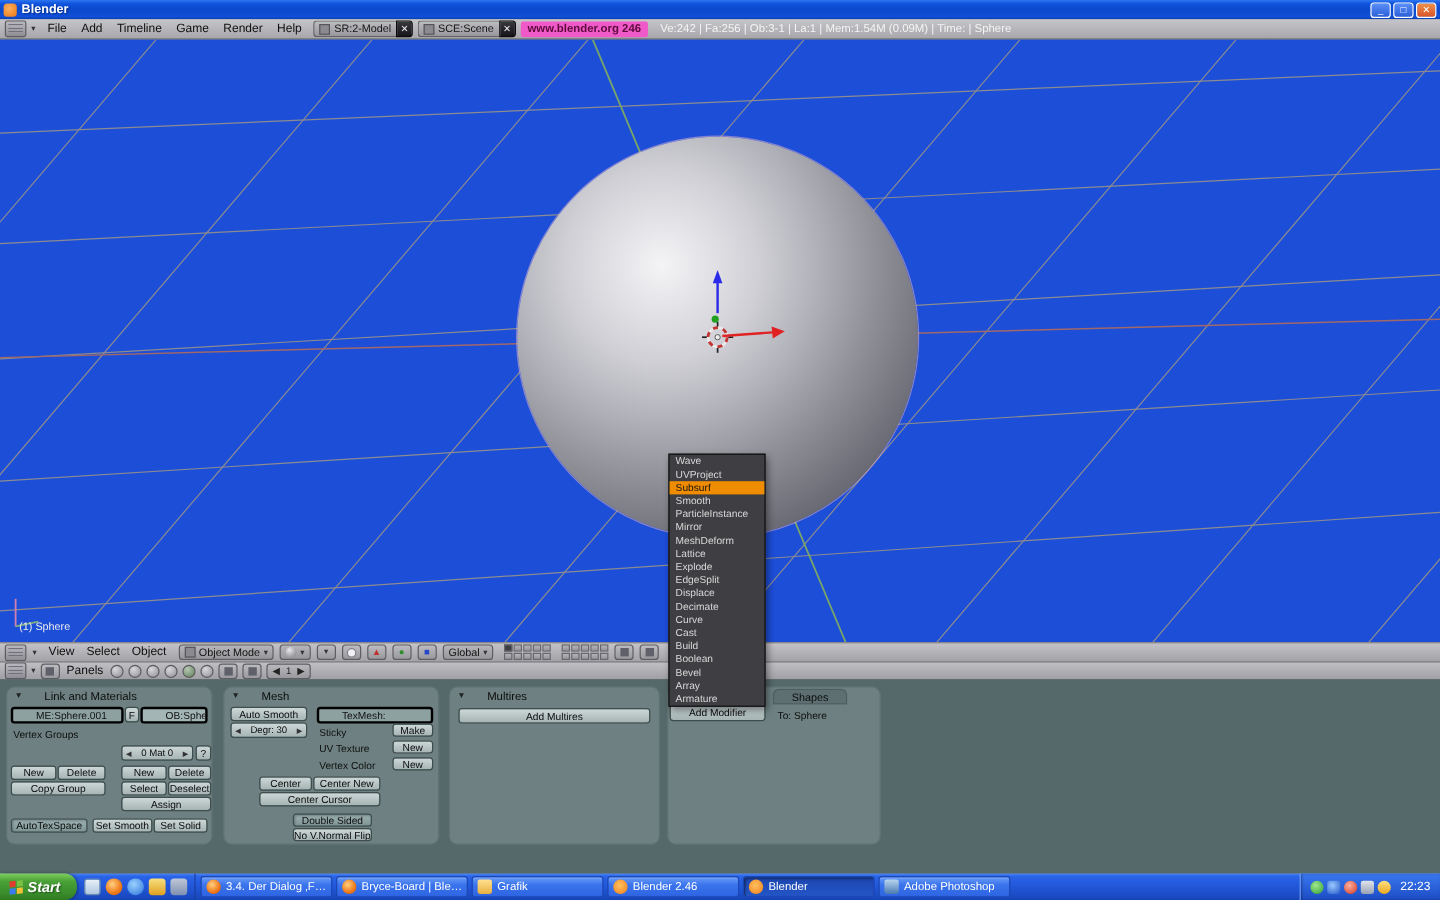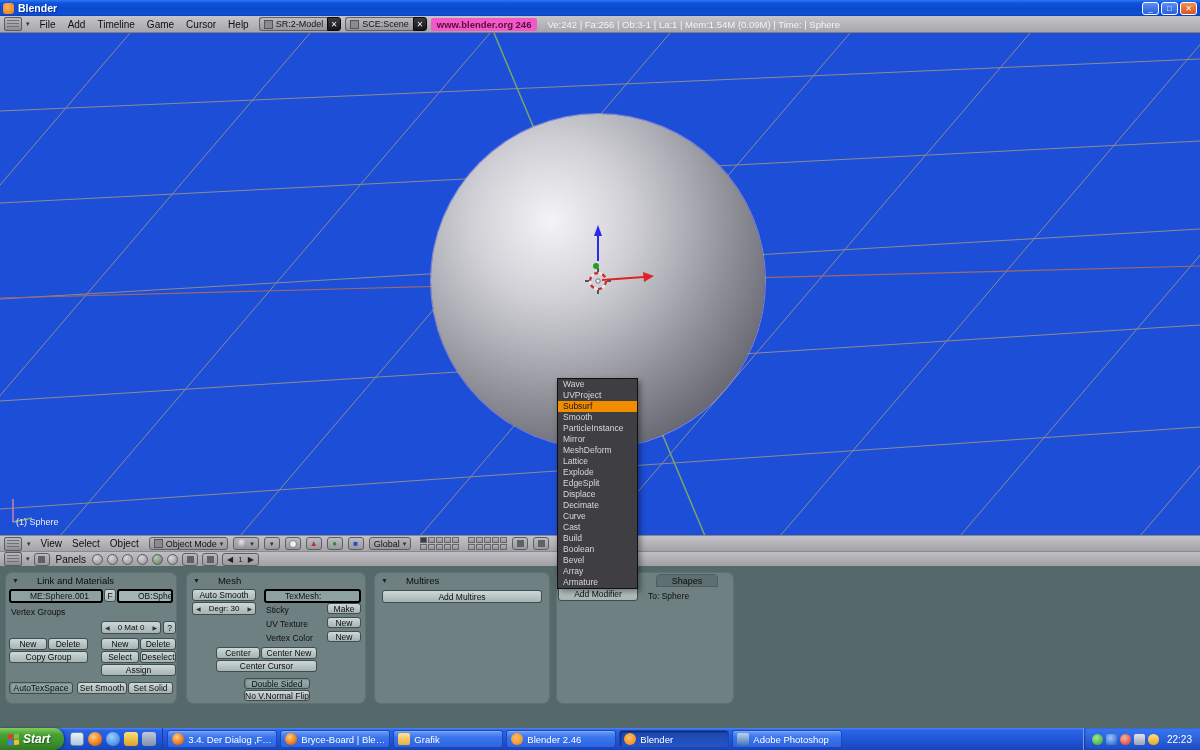--- a/index.html
+++ b/index.html
@@ -97,21 +97,21 @@
   .field{position:absolute;box-sizing:border-box;height:14px;background:#8da1a1;
     border:2px solid #000000;border-radius:3px;font-size:8.5px;color:#101010;
     display:flex;align-items:center;padding:0 19px;white-space:nowrap;overflow:hidden;}
   .field.lightf{background:#a3b5b5;}
   .plabel{position:absolute;font-size:8.5px;color:#0e0e0e;white-space:nowrap;}
   .stepbox{position:absolute;box-sizing:border-box;height:13px;
     background:linear-gradient(#cdd7d7,#a6b4b4);border:1px solid #3e4d4d;border-radius:3px;
     font-size:8px;color:#0c0c0c;display:flex;align-items:center;justify-content:space-between;padding:0 3px;}
   .stepbox .arr{font-size:6px;color:#333;}
   .tab{position:absolute;height:13px;top:2px;box-sizing:border-box;border-radius:5px 5px 0 0;
-    font-size:9px;color:#0c0c0c;display:flex;align-items:center;justify-content:center;margin-left:12px;}
+    font-size:9px;color:#0c0c0c;display:flex;align-items:center;justify-content:center;}
   .tab.unsel{background:#5d6f71;box-shadow:inset 0 0 0 1px rgba(20,30,30,.2);}
 
   
   .mmenu{position:absolute;left:557px;top:378px;width:81px;box-sizing:border-box;
     background:#3f3f43;border:1px solid #101012;z-index:60;box-shadow:2px 3px 6px rgba(0,0,0,.45);}
   .menu-item{height:11px;line-height:11px;font-size:8.5px;color:#d8d8d8;padding-left:5px;
     white-space:nowrap;overflow:hidden;}
   .menu-item.hl{background:#f08c00;color:#141414;}
 
   
@@ -173,21 +173,21 @@
   </div>
 
   <div class="menubar">
     <span class="wt-icon"></span>
     <span class="caret">▾</span>
     <span class="menus">
         <span class="menu">File</span>
         <span class="menu">Add</span>
         <span class="menu">Timeline</span>
         <span class="menu">Game</span>
-        <span class="menu">Cursor</span>
+        <span class="menu">Render</span>
         <span class="menu">Help</span>
       </span>
     <span class="selector">
       <span class="sel-icon"></span>
       <span>SR:2-Model</span>
     </span>
     <span class="xbtn">✕</span>
     <span class="selector">
       <span class="sel-icon"></span>
       <span>SCE:Scene</span>

